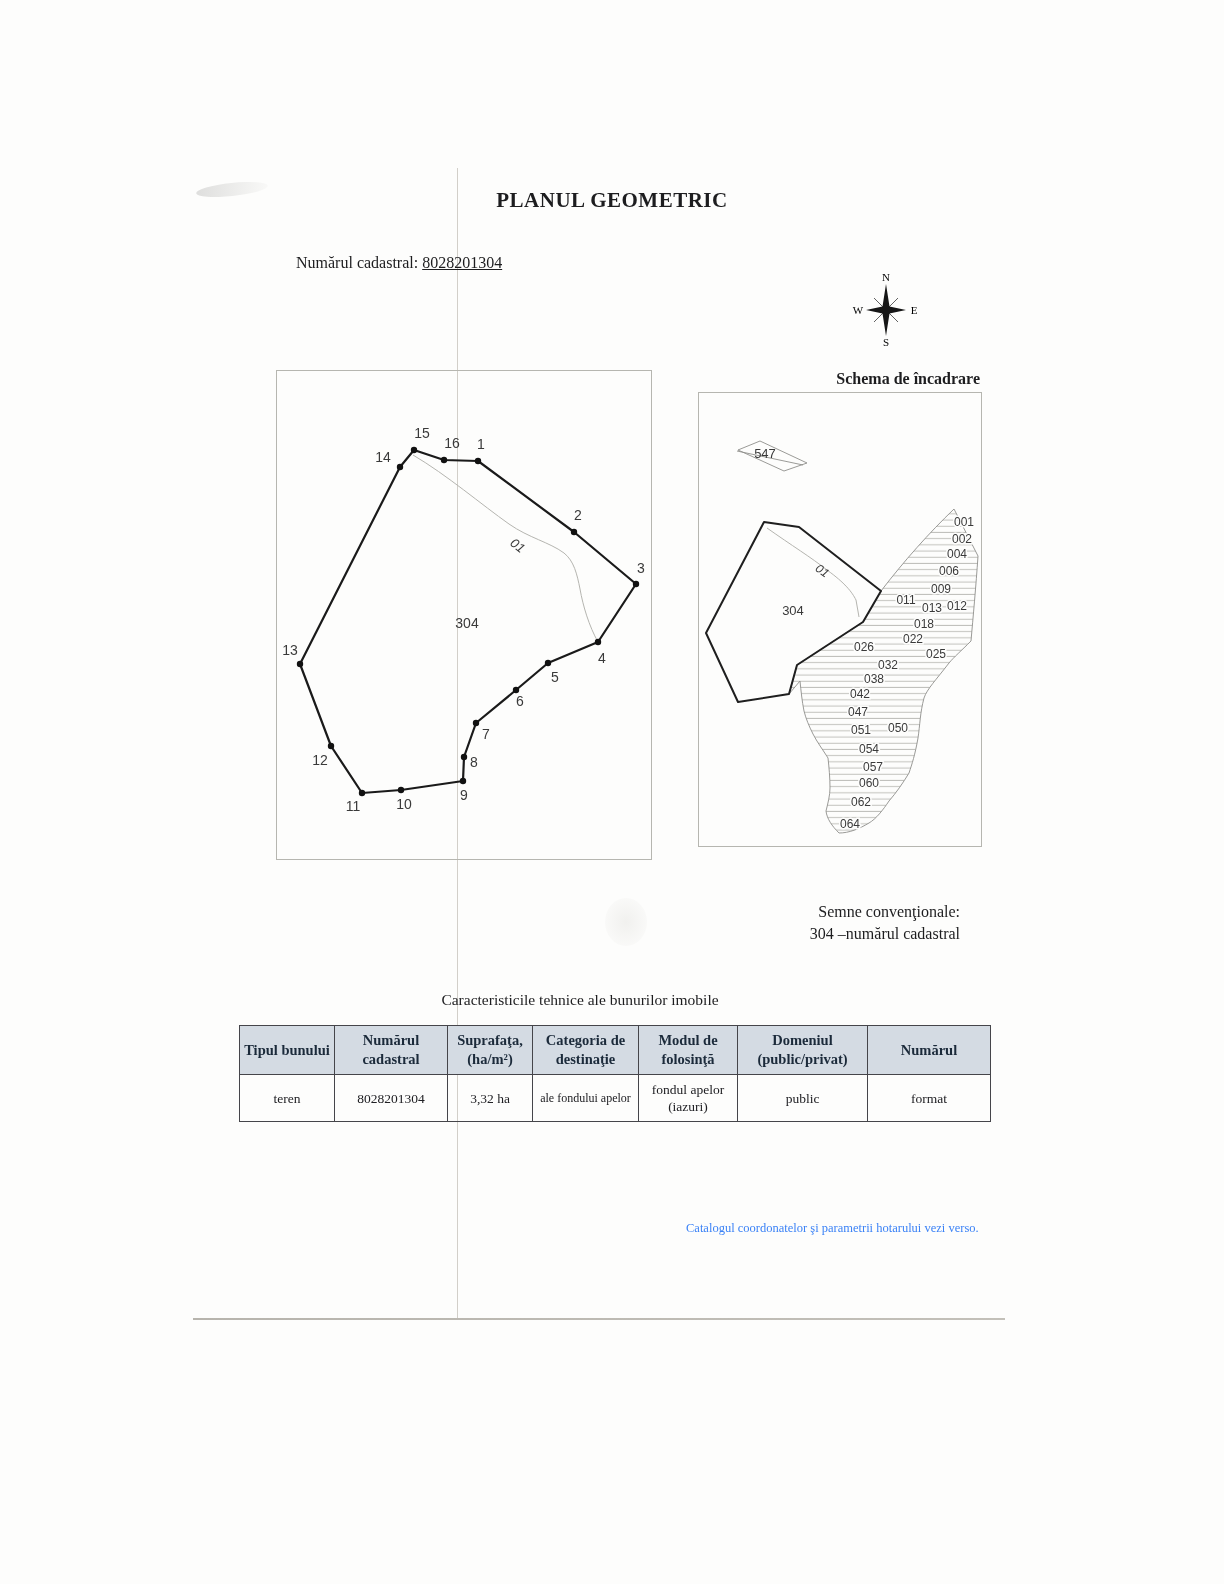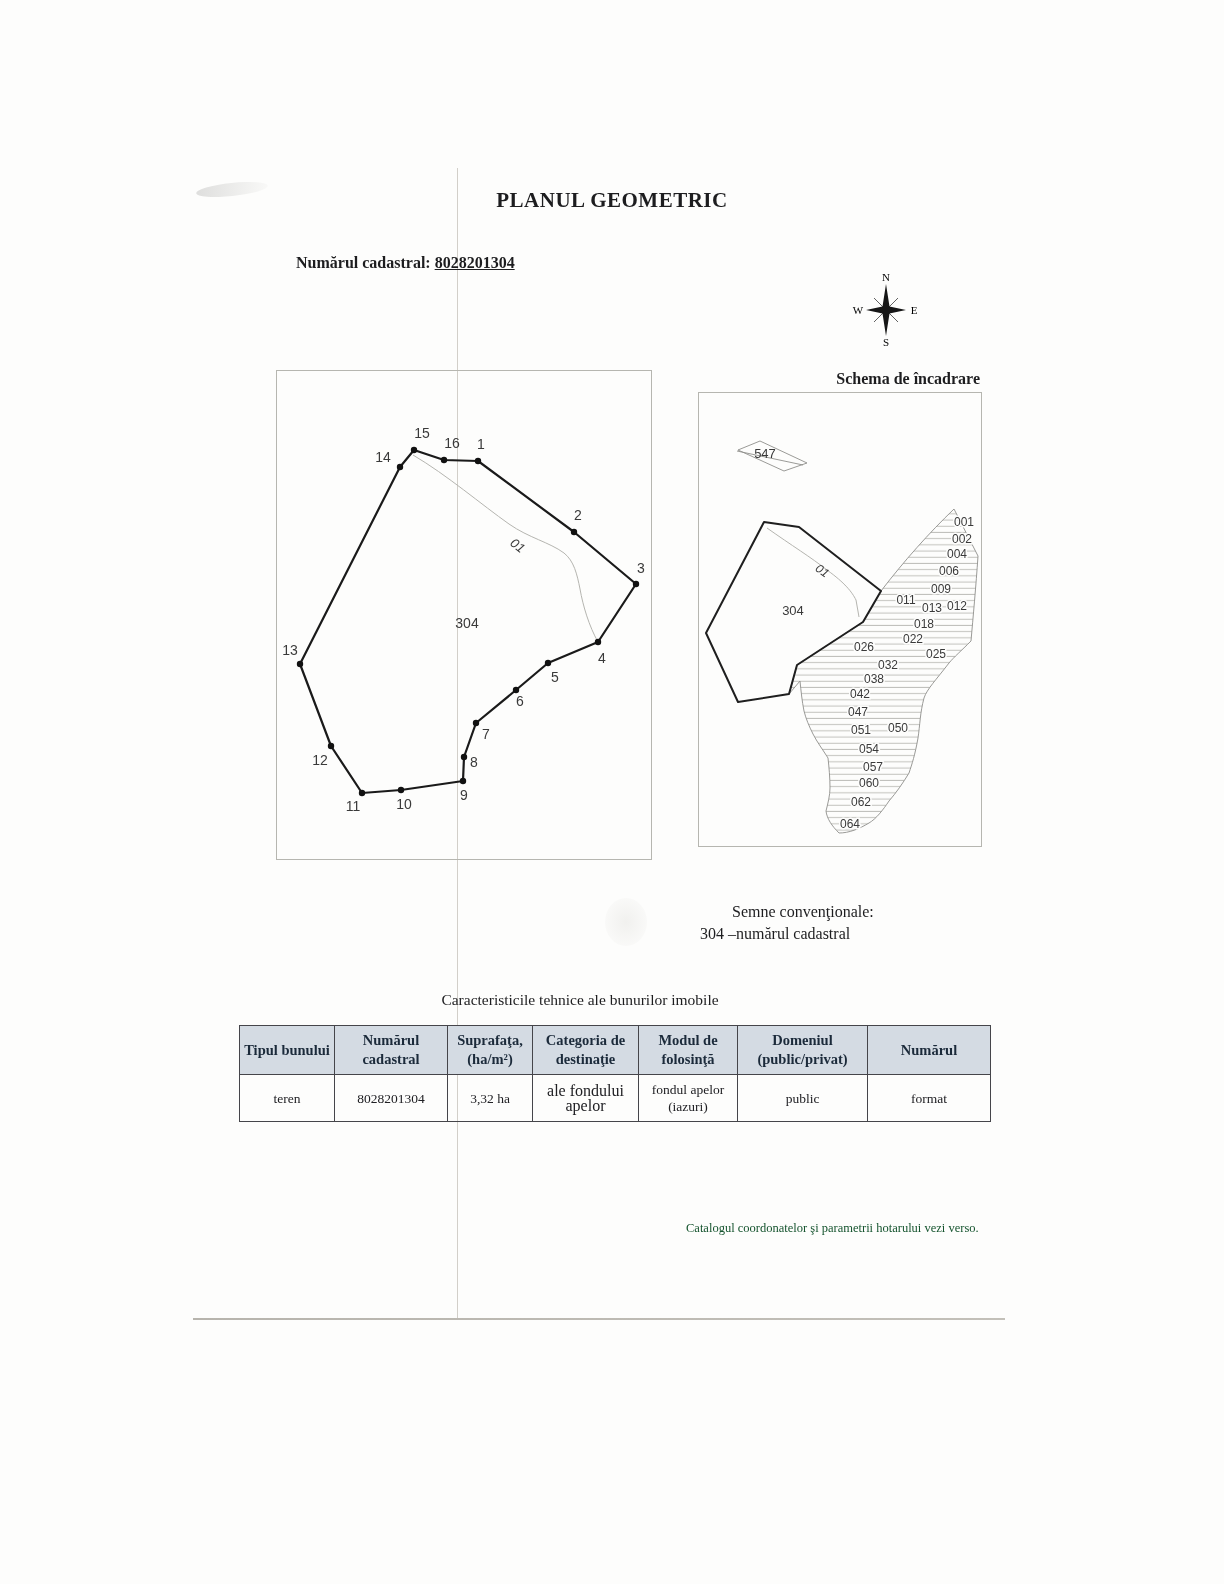--- a/index.html
+++ b/index.html
@@ -14,49 +14,49 @@
           background:linear-gradient(100deg,rgba(150,150,148,.30),rgba(205,205,200,.08));
           transform:rotate(-6deg);}
   .smudge2{position:absolute;left:605px;top:898px;width:42px;height:48px;border-radius:50%;
           background:radial-gradient(rgba(185,183,176,.18),rgba(255,255,255,0));}
   .bottom-rule{position:absolute;left:193px;top:1318px;width:812px;height:2px;
                background:linear-gradient(90deg,#b7b4ad,#c3c0b9);}
 
   
   .doc-title{position:absolute;left:0;right:0;top:188px;text-align:center;
              font-size:21px;font-weight:bold;letter-spacing:.5px;}
-  .cad-line{position:absolute;left:296px;top:254px;font-size:16px;font-weight:bold;}
+  .cad-line{position:absolute;left:296px;top:254px;font-size:16px;font-weight:normal;}
   .cad-number{text-decoration:underline;}
   .schema-title{position:absolute;left:698px;top:370px;width:282px;text-align:right;
                 font-size:16px;font-weight:bold;}
-  .legend{position:absolute;left:700px;top:901px;width:260px;font-size:16px;line-height:22px;}
+  .legend{position:absolute;left:700px;top:901px;width:260px;font-size:16px;line-height:22px;text-align:right;}
   .legend .l1{padding-left:32px;}
   .table-title{position:absolute;left:300px;top:991px;width:560px;text-align:center;
                font-size:15.5px;font-weight:normal;}
-  .footer-note{position:absolute;left:686px;top:1221px;font-size:12.5px;color:#14532d;}
+  .footer-note{position:absolute;left:686px;top:1221px;font-size:12.5px;color:#3b82f6;}
 
   
   .panel{position:absolute;border:1px solid #b6b6b0;background:transparent;}
   .main-panel{left:276px;top:370px;width:374px;height:488px;}
   .schema-panel{left:698px;top:392px;width:282px;height:453px;}
   svg{overflow:visible;display:block;}
   .map-label{font-family:"Liberation Sans", sans-serif;fill:#3a3a3a;}
 
   
   .compass{position:absolute;left:848px;top:272px;width:76px;height:76px;}
 
   
   .char-table{position:absolute;left:239px;top:1025px;border-collapse:collapse;table-layout:fixed;
               width:751px;font-family:"Liberation Serif", serif;}
   .char-table th,.char-table td{border:1.5px solid #45454a;text-align:center;vertical-align:middle;
               padding:2px 4px;overflow:hidden;}
   .char-table th{background:#d4dbe3;color:#1b2a3a;font-size:14.5px;font-weight:bold;height:44px;
                  line-height:19px;}
   .char-table td{font-size:13.5px;color:#202024;height:42px;line-height:17px;}
-  .char-table .small-cell{font-size:16px;line-height:15px;}
+  .char-table .small-cell{font-size:12px;line-height:15px;}
   .char-table tr.r2 td{height:38px;}
 </style>
 </head>
 <body>
 
 <div class="page">
 
   <div class="smudge"></div>
   <div class="smudge2"></div>
   <div class="fold-line"></div>

